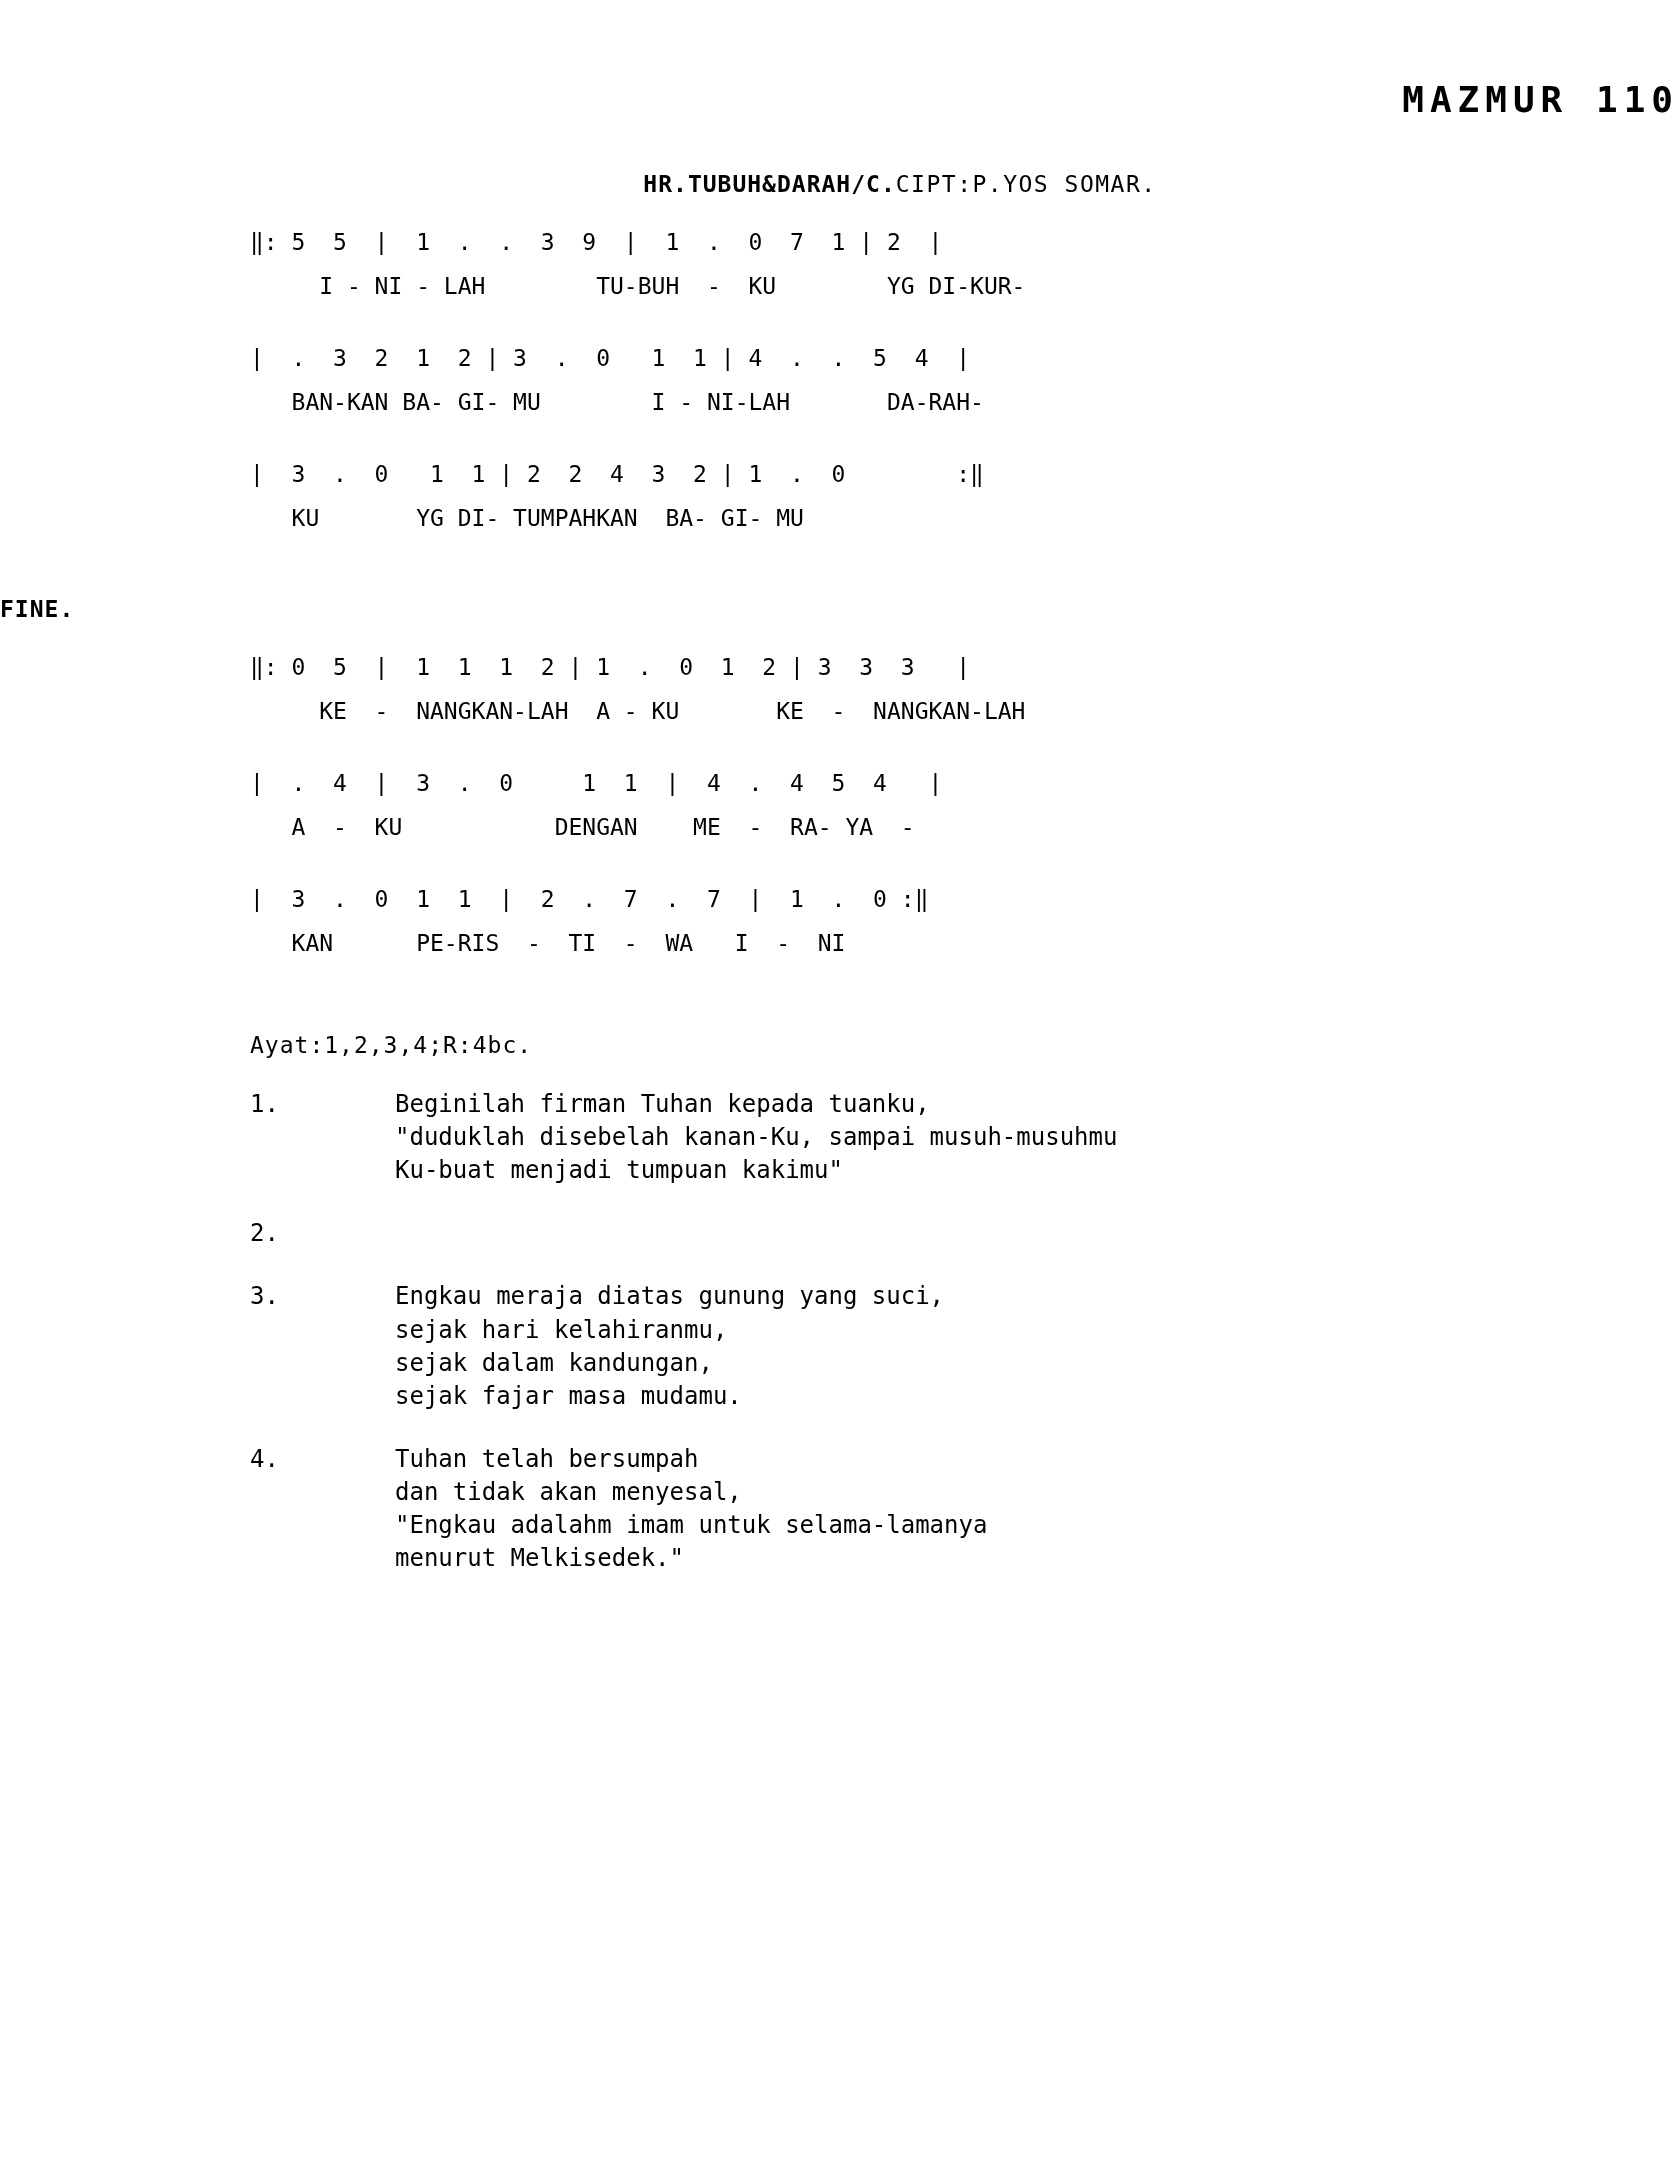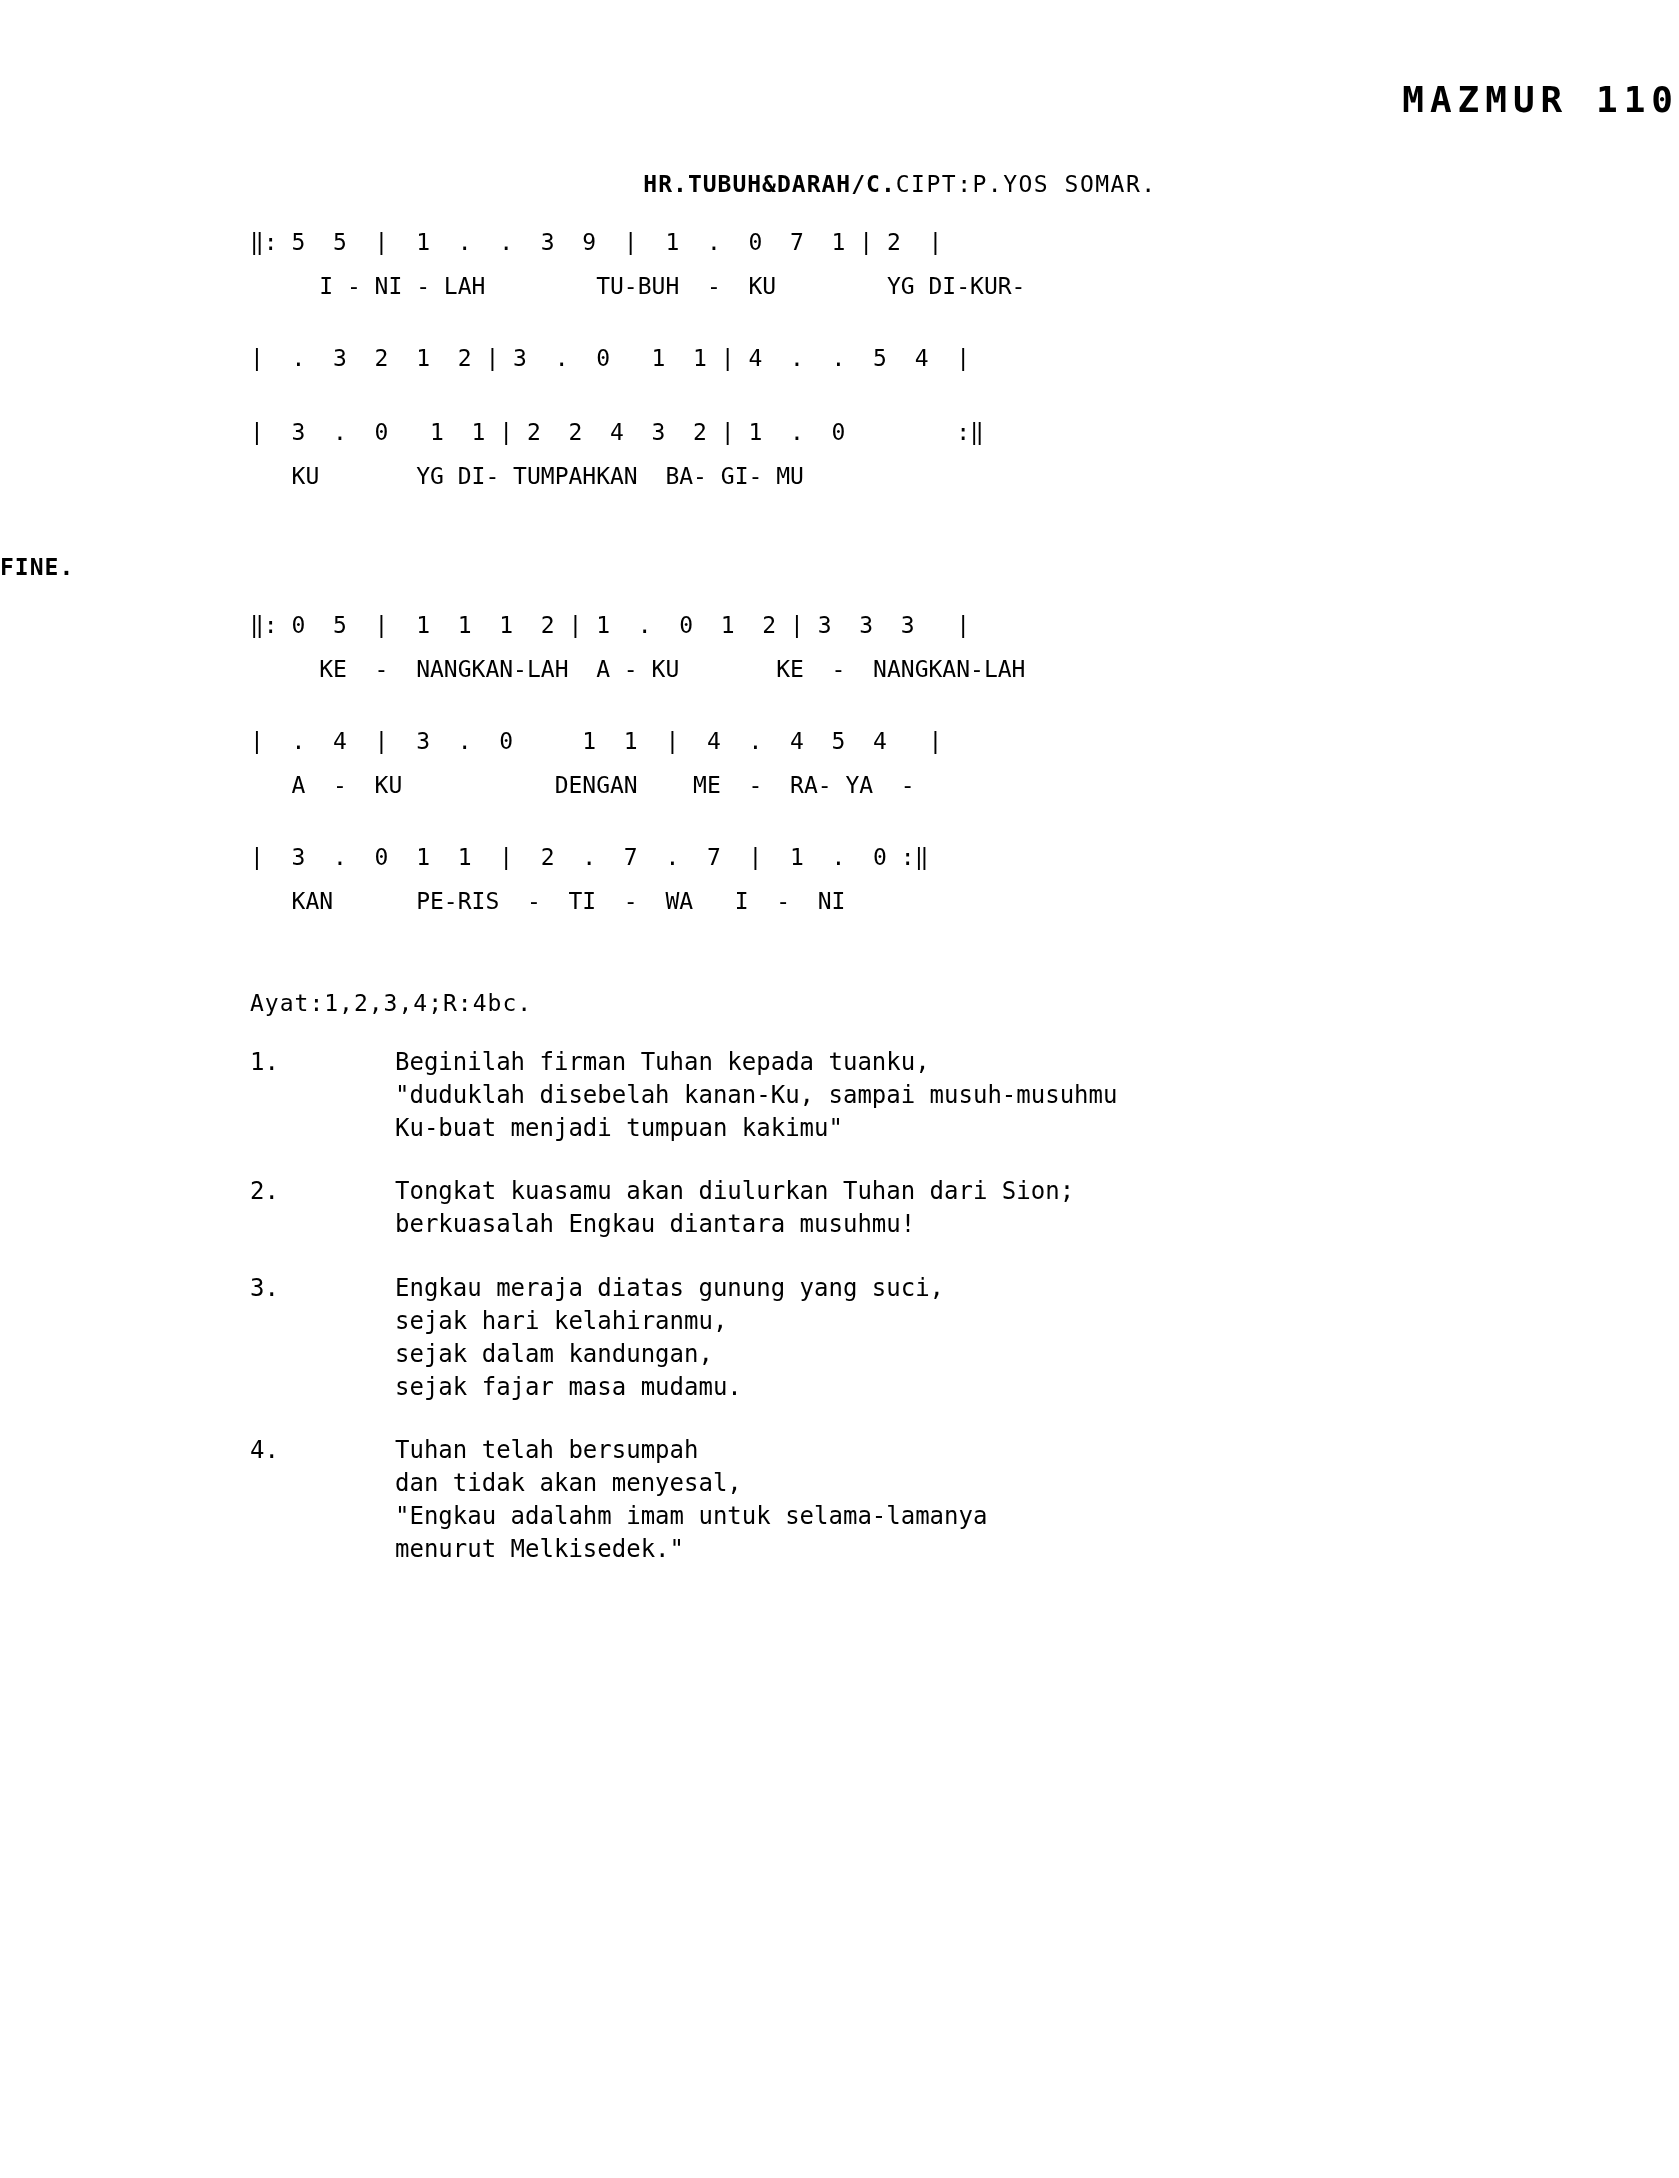--- a/index.html
+++ b/index.html
@@ -113,20 +113,21 @@
   </div>
 
 
   <div class="system">
     <div class="staffline">‖: 5  5  |  1  .  .  3  9  |  1  .  0  7  1 | 2  |</div>
     <div class="lyricline">     I - NI - LAH        TU-BUH  -  KU        YG DI-KUR-</div>
   </div>
 
   <div class="system">
     <div class="staffline">|  .  3  2  1  2 | 3  .  0   1  1 | 4  .  .  5  4  |</div>
+    <div class="lyricline">   BAN-KAN BA- GI- MU        I - NI-LAH       DA-RAH-</div>
   </div>
 
   <div class="system">
     <div class="staffline">|  3  .  0   1  1 | 2  2  4  3  2 | 1  .  0        :‖</div>
     <div class="lyricline">   KU       YG DI- TUMPAHKAN  BA- GI- MU</div>
   </div>
 
   <div class="fine-label">FINE.</div>
 
   <div class="system">
@@ -148,22 +149,20 @@
 
   <div class="verse">
     <span class="verse-num">1.</span>
     <span class="verse-lines"><span>Beginilah firman Tuhan kepada tuanku,
 "duduklah disebelah kanan-Ku, sampai musuh-musuhmu
 Ku-buat menjadi tumpuan kakimu"</span></span>
   </div>
 
   <div class="verse">
     <span class="verse-num">2.</span>
-    <span class="verse-lines"><span>Tongkat kuasamu akan diulurkan Tuhan dari Sion;
-berkuasalah Engkau diantara musuhmu!</span></span>
   </div>
 
   <div class="verse">
     <span class="verse-num">3.</span>
     <span class="verse-lines"><span>Engkau meraja diatas gunung yang suci,
 sejak hari kelahiranmu,
 sejak dalam kandungan,
 sejak fajar masa mudamu.</span></span>
   </div>
 

